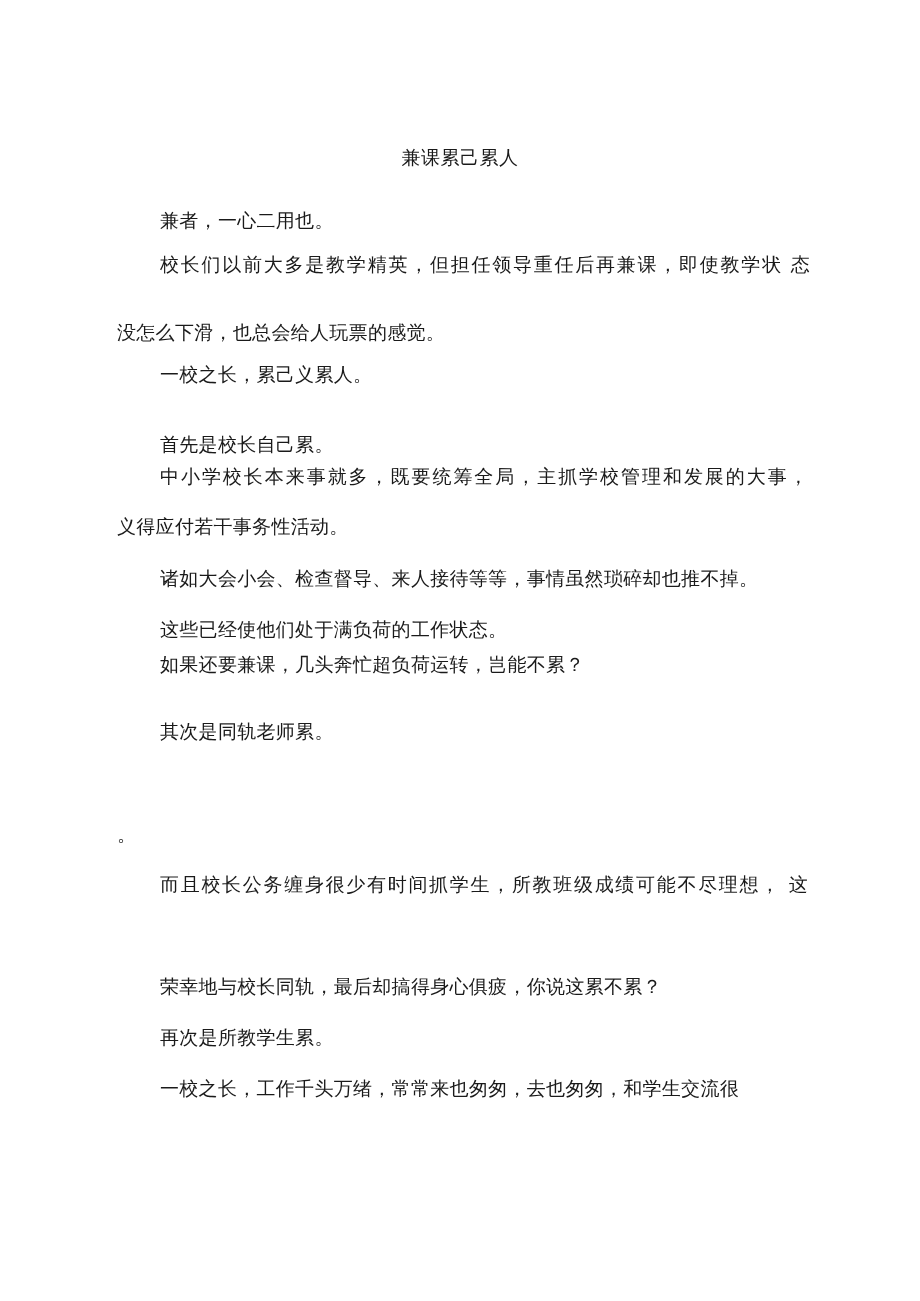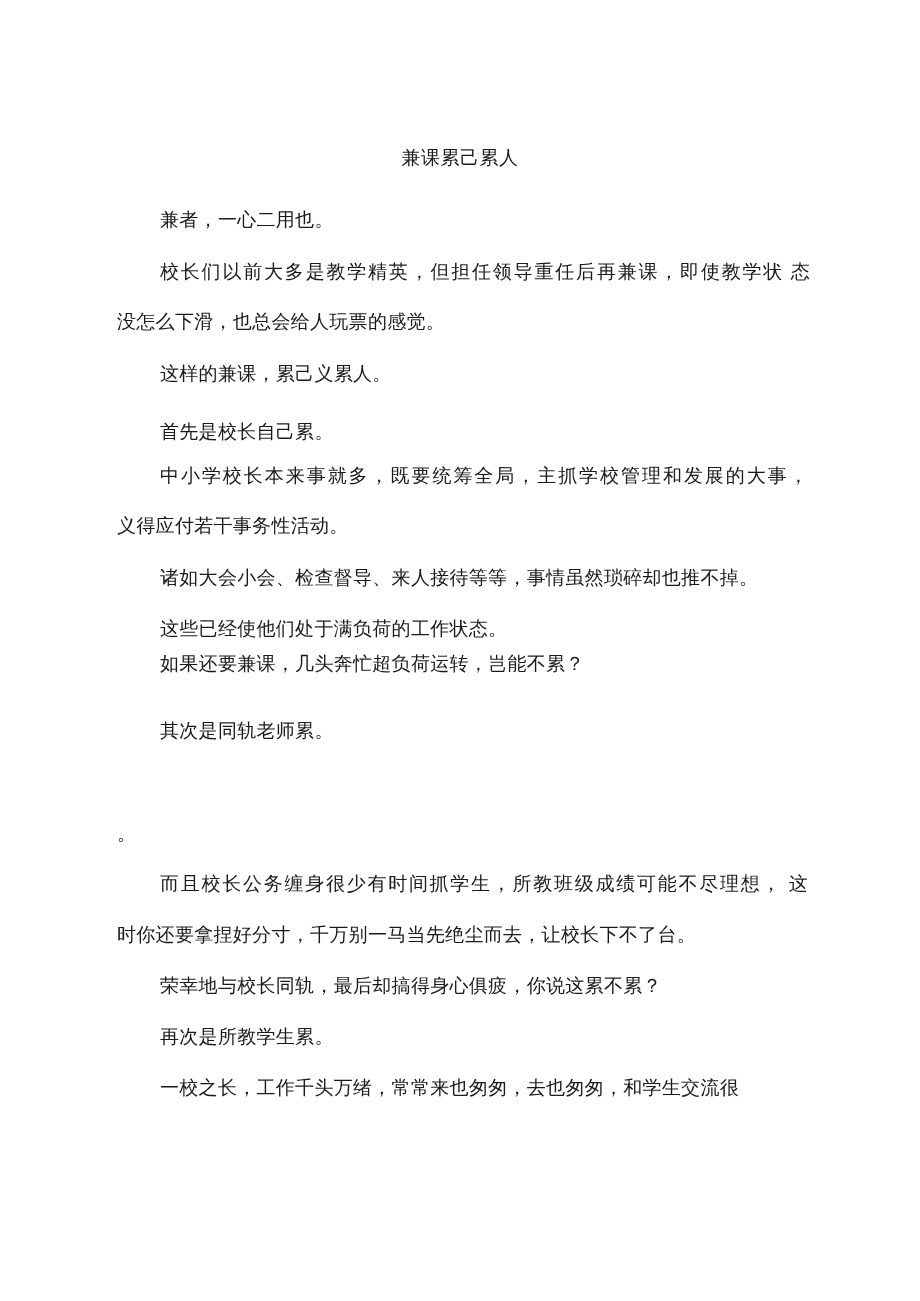--- a/index.html
+++ b/index.html
@@ -1,40 +1,39 @@
 <!DOCTYPE html>
 <html><head>
   <meta charset="utf-8">
   <style>
     html, body { margin: 0; padding: 0; background: #ffffff; }
     body { width: 920px; height: 1301px; position: relative; overflow: hidden;
            font-family: "DejaVu Serif", "Liberation Serif", serif; color: #1a1a1a; }
     .page { position: absolute; left: 0; top: 0; width: 920px; height: 1265px; background: #fff; }
-    .line { position: absolute; font-size: 19px; line-height: 24px; white-space: nowrap; letter-spacing: 0.3px; font-family: Liberation Serif, serif; }
+    .line { position: absolute; font-size: 19px; line-height: 24px; white-space: nowrap; letter-spacing: 0.3px; }
     .title { position: absolute; top: 145px; left: 0; width: 920px; text-align: center;
              font-size: 19px; line-height: 24px; letter-spacing: 0.5px; }
     .indent { left: 160px; }
     .flush { left: 117px; }
   </style>
 </head>
 <body>
 
 <div class="page">
   <div class="title">兼课累己累人</div>
 
   <div class="line indent" style="top:208px">兼者，一心二用也。</div>
-  <div class="line indent" style="top:260px; width:650px; text-align:justify; text-align-last:justify;">校长们以前大多是教学精英，但担任领导重任后再兼课，即使教学状  态</div>
-  <div class="line flush" style="top:310px">没怎么下滑，也总会给人玩票的感觉。</div>
-  <div class="line indent" style="top:362px">这样的兼课，累己义累人。</div>
-  <div class="line indent" style="top:420px">首先是校长自己累。</div>
+  <div class="line indent" style="top:252px; width:650px; text-align:justify; text-align-last:justify;">校长们以前大多是教学精英，但担任领导重任后再兼课，即使教学状  态</div>
+  <div class="line flush" style="top:320px">没怎么下滑，也总会给人玩票的感觉。</div>
+  <div class="line indent" style="top:362px">一校之长，累己义累人。</div>
+  <div class="line indent" style="top:432px">首先是校长自己累。</div>
   <div class="line indent" style="top:464px; width:648px; text-align:justify; text-align-last:justify;">中小学校长本来事就多，既要统筹全局，主抓学校管理和发展的大事，</div>
   <div class="line flush" style="top:514px">义得应付若干事务性活动。</div>
   <div class="line indent" style="top:566px">诸如大会小会、检查督导、来人接待等等，事情虽然琐碎却也推不掉。</div>
   <div class="line indent" style="top:617px">这些已经使他们处于满负荷的工作状态。</div>
   <div class="line indent" style="top:652px">如果还要兼课，几头奔忙超负荷运转，岂能不累？</div>
   <div class="line indent" style="top:719px">其次是同轨老师累。</div>
   <div class="line flush" style="top:822px">。</div>
   <div class="line indent" style="top:872px; width:648px; text-align:justify; text-align-last:justify;">而且校长公务缠身很少有时间抓学生，所教班级成绩可能不尽理想，  这</div>
-  <div class="line flush" style="top:923px">时你还要拿捏好分寸，千万别一马当先绝尘而去，让校长下不了台。</div>
   <div class="line indent" style="top:974px">荣幸地与校长同轨，最后却搞得身心俱疲，你说这累不累？</div>
   <div class="line indent" style="top:1025px">再次是所教学生累。</div>
   <div class="line indent" style="top:1076px">一校之长，工作千头万绪，常常来也匆匆，去也匆匆，和学生交流很</div>
 </div>
 
 </body></html>

